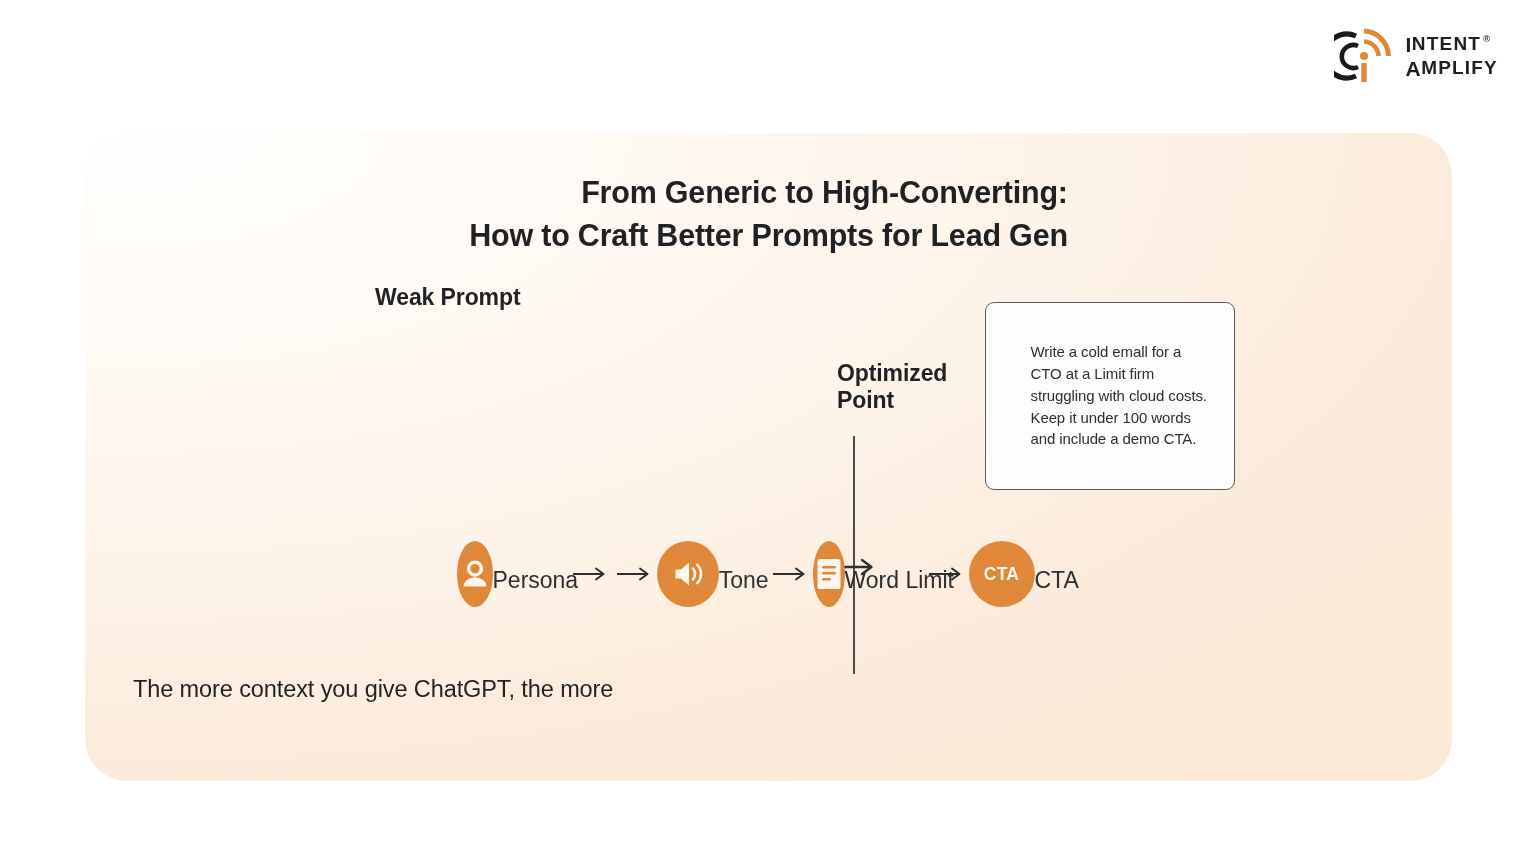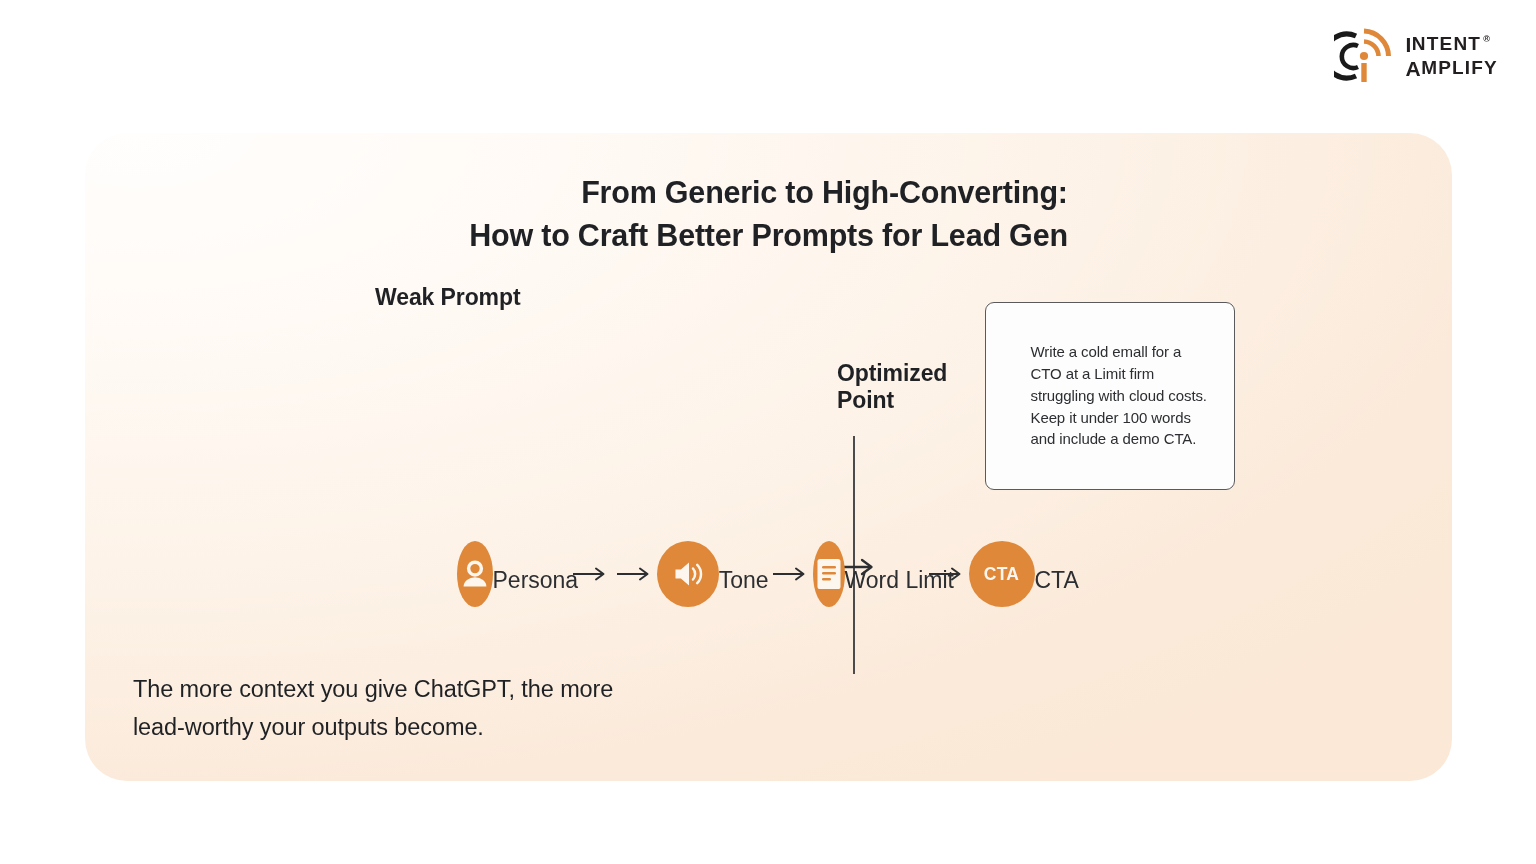--- a/index.html
+++ b/index.html
@@ -350,19 +350,18 @@
           <div class="bubble">
             <span class="bubble-cta">CTA</span>
           </div>
           <div class="chain-label">CTA</div>
         </div>
 
       </div>
 
       <div class="caption">
         <span class="caption-line">The more context you give ChatGPT, the more</span>
-        <span class="caption-line">lead-worthy your outputs become.</span>
       </div>
 
     </div>
   </div>
 
 </div>
 
 </body></html>

